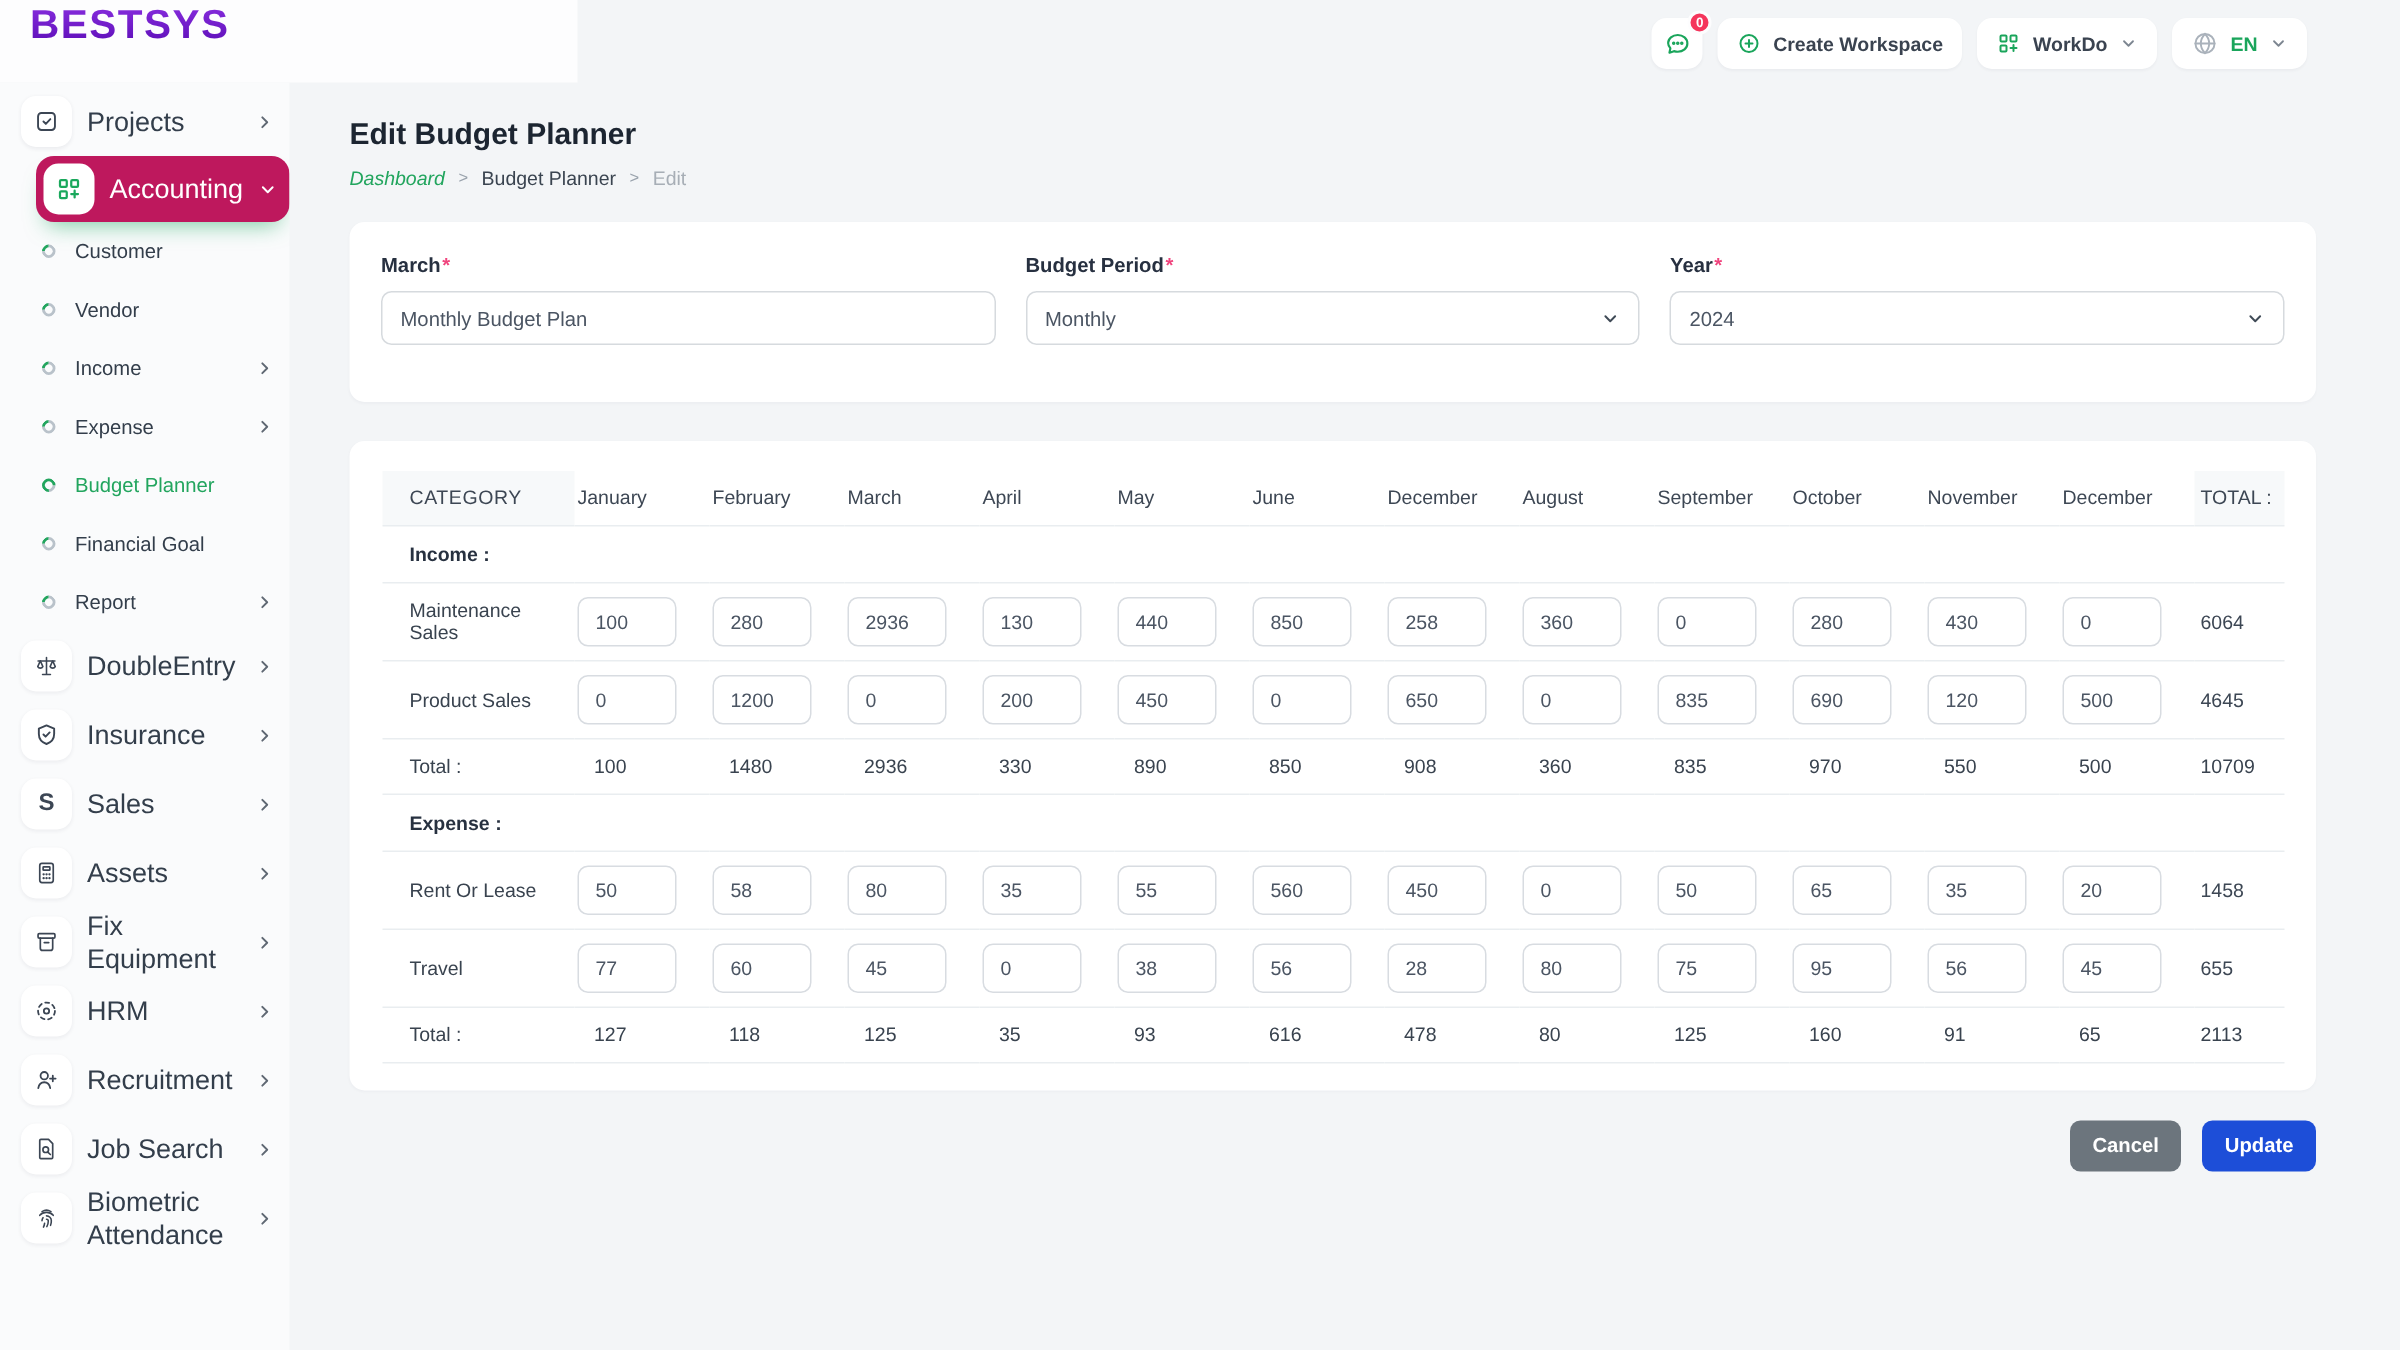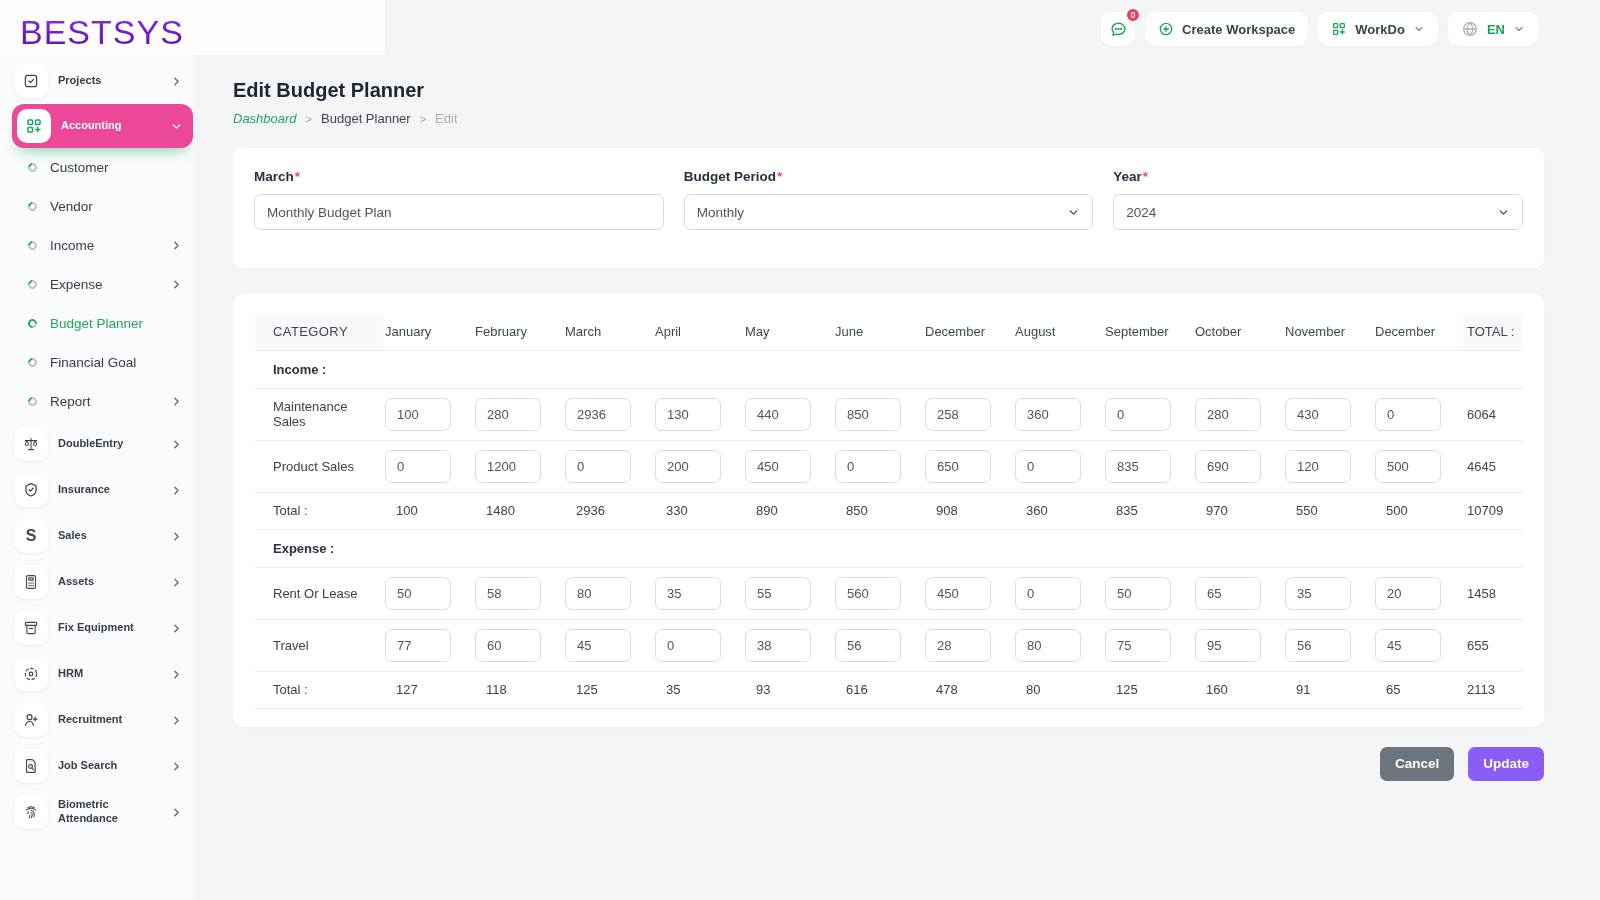--- a/index.html
+++ b/index.html
@@ -5,44 +5,44 @@
   * { box-sizing: border-box; margin: 0; padding: 0; }
   html,body { width:1600px; height:900px; }
   body {
     font-family: "Liberation Sans", "DejaVu Sans", sans-serif;
     background:#f3f5f7; color:#303a46; overflow:hidden;
   }
   .app { position:relative; width:1600px; height:900px; overflow:hidden; }
 
   
   .logo-strip { position:absolute; left:0; top:0; width:385px; height:55px; background:#fdfdfe; }
-  .logo { position:absolute; left:20px; top:13px; font-size:34px; font-weight:400; letter-spacing:1px;
+  .logo { position:absolute; left:20px; top:1px; font-size:27px; font-weight:700; letter-spacing:1px;
     background:linear-gradient(180deg,#8b2fe0 0%,#5a0cb5 100%);
     -webkit-background-clip:text; background-clip:text; -webkit-text-fill-color:transparent; color:#6c14c9; }
   .topbar-right { position:absolute; top:12px; right:62px; display:flex; gap:10px; align-items:center; }
   .pill { background:#fff; border-radius:10px; height:34px; display:flex; align-items:center; gap:8px;
     padding:0 13px; box-shadow:0 1px 2px rgba(20,30,50,.04); font-size:13px; font-weight:600; color:#3a4350; cursor:pointer; }
   .pill.icon-only { width:34px; padding:0; justify-content:center; position:relative; }
   .badge { position:absolute; top:-5px; right:-6px; min-width:16px; height:16px; border-radius:9px;
     background:#f5365c; color:#fff; font-size:9px; font-weight:700; display:flex; align-items:center; justify-content:center;
     border:2px solid #fdfdfe; }
   .ic { display:inline-flex; align-items:center; justify-content:center; }
   .ic svg { display:block; }
   .green { color:#1aa55b; }
   .gray  { color:#aab2bb; }
   .ch-gray { color:#7d8691; }
 
   
   .sidebar { position:absolute; left:0; top:55px; width:193px; bottom:0; background:#fafbfc; overflow:hidden; padding-top:3px; }
   .side-item { display:flex; align-items:center; gap:10px; height:46px; padding:0 10px 0 14px; cursor:pointer; }
   .side-item .iconbox { width:34px; height:34px; background:#fff; border-radius:10px; box-shadow:0 1px 3px rgba(25,35,55,.07);
     display:flex; align-items:center; justify-content:center; color:#3c4654; flex:none; }
-  .side-item .label { font-size:11px; font-weight:700; color:#333e4b; line-height:1.25; flex:1; }
+  .side-item .label { font-size:18px; font-weight:400; color:#333e4b; line-height:1.25; flex:1; }
   .side-item .chev { margin-left:auto; color:#5f6873; flex:none; display:flex; }
-  .side-item.active { background:#ec4899; border-radius:12px; margin-left:12px; height:44px; padding-left:5px;
+  .side-item.active { background:#be185d; border-radius:12px; margin-left:24px; height:44px; padding-left:5px;
     box-shadow:0 9px 14px -7px rgba(26,168,92,.55); }
   .side-item.active .iconbox { color:#1aa85c; box-shadow:none; }
   .side-item.active .label, .side-item.active .chev { color:#fff; }
   .side-sub { display:flex; align-items:center; gap:13px; height:39px; padding:0 10px 0 28px; cursor:pointer; }
   .side-sub .bullet { width:9px; height:9px; border-radius:50%; flex:none;
     border:2px solid #b9c2ca; border-top-color:#22a55e; transform:rotate(-45deg); }
   .side-sub .label { font-size:13.5px; font-weight:500; color:#333e4b; }
   .side-sub .chev { margin-left:auto; color:#5f6873; display:flex; }
   .side-sub.active .label { color:#22a55e; }
   .side-sub.active .bullet { border-color:#22a55e; border-bottom-color:#b9c2ca; }
@@ -80,21 +80,21 @@
   tr.totals-row td.c-val { padding-left:13px; }
   tr.totals-row td.c-total, tr.data-row td.c-total { padding-left:4px; }
   tr.section-row:first-child td { border-top:none; }
   .cell-input { width:66px; height:33px; border:1px solid #d8dce1; border-radius:7px; padding:0 4px 0 11px;
     font-size:13px; color:#4b5563; font-family:inherit; background:#fff; outline:none; }
 
   .actions { margin-top:20px; display:flex; justify-content:flex-end; gap:14px; }
   .btn { height:34px; padding:0 15px; border:none; border-radius:7px; font-size:13.5px; font-weight:600;
     color:#fff; cursor:pointer; font-family:inherit; }
   .btn-cancel { background:#6c757d; }
-  .btn-update { background:#8b5cf6; }
+  .btn-update { background:#1d4ed8; }
 </style>
 </head>
 <body>
 
 <div class="app">
 
   <div class="logo-strip"></div>
   <div class="logo">BESTSYS</div>
 
   <div class="topbar-right">

